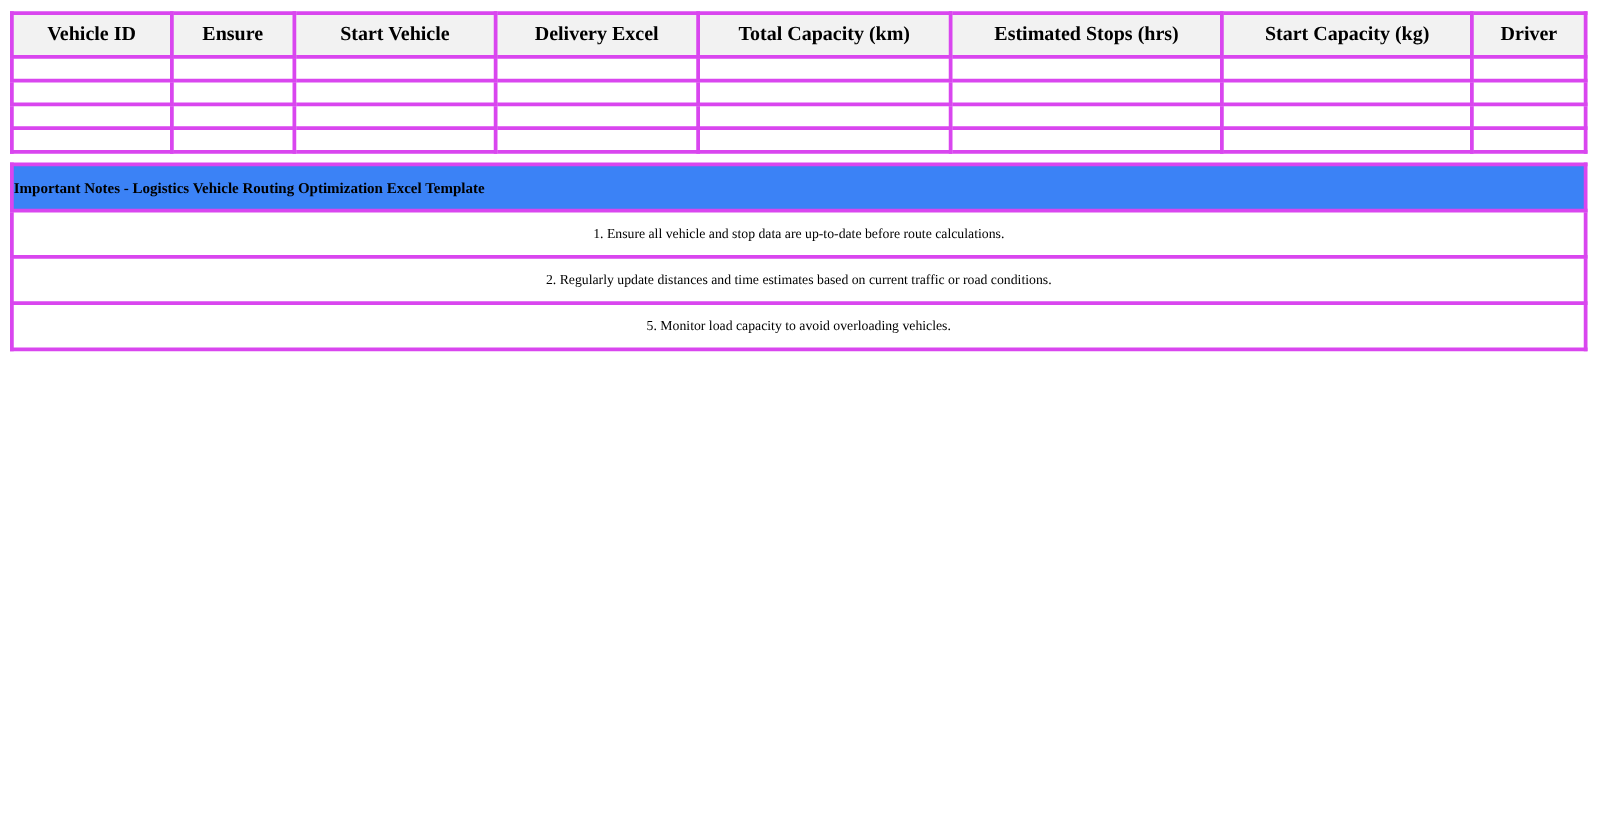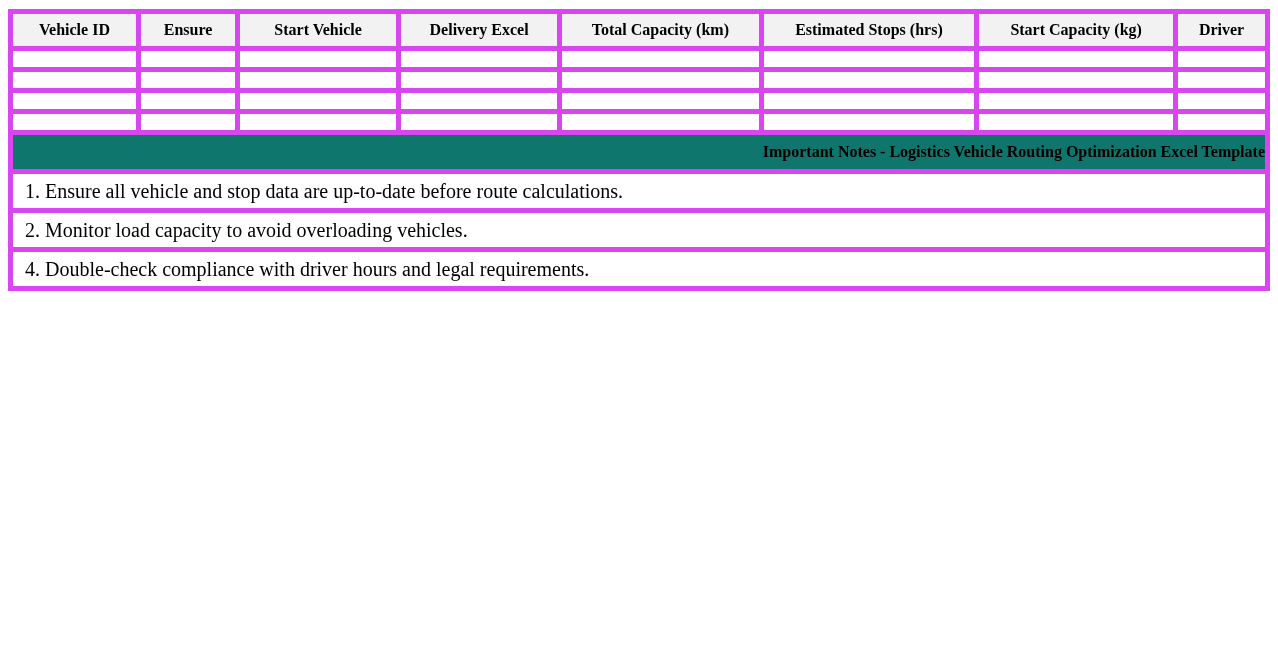--- a/index.html
+++ b/index.html
@@ -1,24 +1,24 @@
 <!DOCTYPE html>
 <html><head>
 <meta charset="utf-8">
 <style>
   html, body { margin: 0; padding: 0; background: #ffffff; }
   body { width: 1278px; height: 650px; font-family: "Liberation Serif", serif; color: #000; }
   table { border-collapse: collapse; position: absolute; left: 8px; }
-  td, th { border: 5px solid #d946ef; }
+  td, th { border: 3px solid #d946ef; }
   #main-table { top: 9px; width: 1262px; }
   #main-table th { background: #f2f2f2; font-weight: bold; font-size: 16px; height: 32px; padding: 0 4px; text-align: center; }
   #main-table td { height: 16px; padding: 0; }
   #notes-table { top: 130px; width: 1262px; }
-  #notes-table th { background: #0f766e; font-weight: bold; font-size: 16px; height: 34px; text-align: right; padding: 0; }
-  #notes-table td { height: 34px; font-size: 20px; padding: 0 12px; text-align: left; }
+  #notes-table th { background: #3b82f6; font-weight: bold; font-size: 12px; height: 34px; text-align: left; padding: 0; }
+  #notes-table td { height: 34px; font-size: 11px; padding: 0 12px; text-align: center; }
 </style>
 </head>
 <body>
 
 <table id="main-table">
   <thead>
     <tr>
       <th style="width:125px">Vehicle ID</th>
       <th style="width:92px">Ensure</th>
       <th style="width:163px">Start Vehicle</th>
@@ -77,19 +77,19 @@
   <thead>
     <tr>
       <th>Important Notes - Logistics Vehicle Routing Optimization Excel Template</th>
     </tr>
   </thead>
   <tbody>
     <tr>
         <td>1. Ensure all vehicle and stop data are up-to-date before route calculations.</td>
       </tr>
     <tr>
-        <td>2. Monitor load capacity to avoid overloading vehicles.</td>
+        <td>2. Regularly update distances and time estimates based on current traffic or road conditions.</td>
       </tr>
     <tr>
-        <td>4. Double-check compliance with driver hours and legal requirements.</td>
+        <td>5. Monitor load capacity to avoid overloading vehicles.</td>
       </tr>
   </tbody>
 </table>
 
 </body></html>

